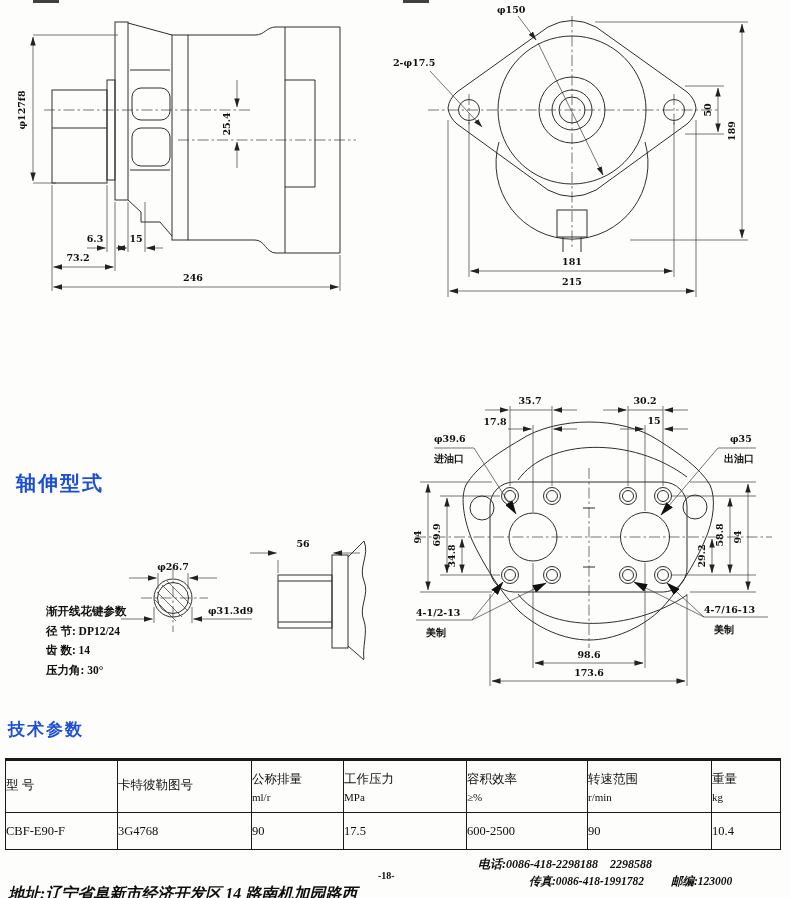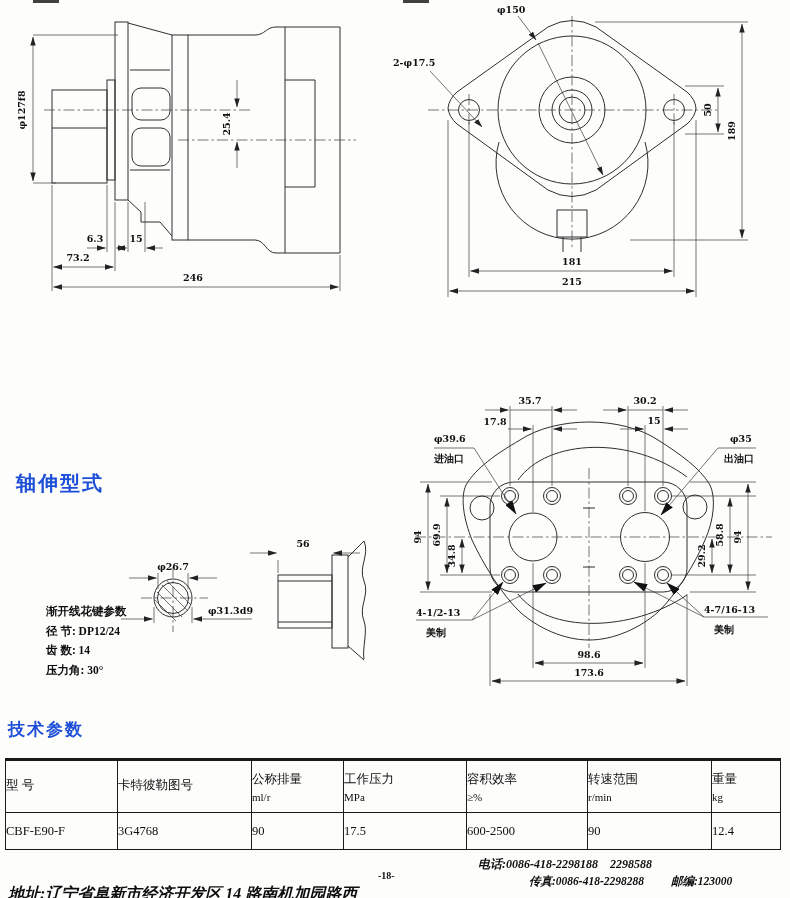--- a/index.html
+++ b/index.html
@@ -311,24 +311,24 @@
     <div class="cell hcell">
       <div>重量</div>
       <div class="hunit">kg</div>
     </div>
     <div class="cell">CBF-E90-F</div>
     <div class="cell">3G4768</div>
     <div class="cell">90</div>
     <div class="cell">17.5</div>
     <div class="cell">600-2500</div>
     <div class="cell">90</div>
-    <div class="cell">12.4</div>
+    <div class="cell">10.4</div>
   </div>
 
   <div class="footer-text" style="left:8px;top:884px;font-size:16px;">地址:辽宁省阜新市经济开发区 14 路南机加园路西</div>
   <div class="footer-text" style="left:378px;top:870px;font-size:10px;font-style:normal;">-18-</div>
   <div class="footer-text" style="left:478px;top:856px;font-size:12px;white-space:pre;">电话:0086-418-2298188    2298588</div>
   <div class="footer-text" style="left:529px;top:874px;font-size:11.5px;">
-    <span>传真:0086-418-2298288</span>
+    <span>传真:0086-418-1991782</span>
     <span style="margin-left:24px;">邮编:123000</span>
   </div>
 
 </div>
 
 </body></html>

